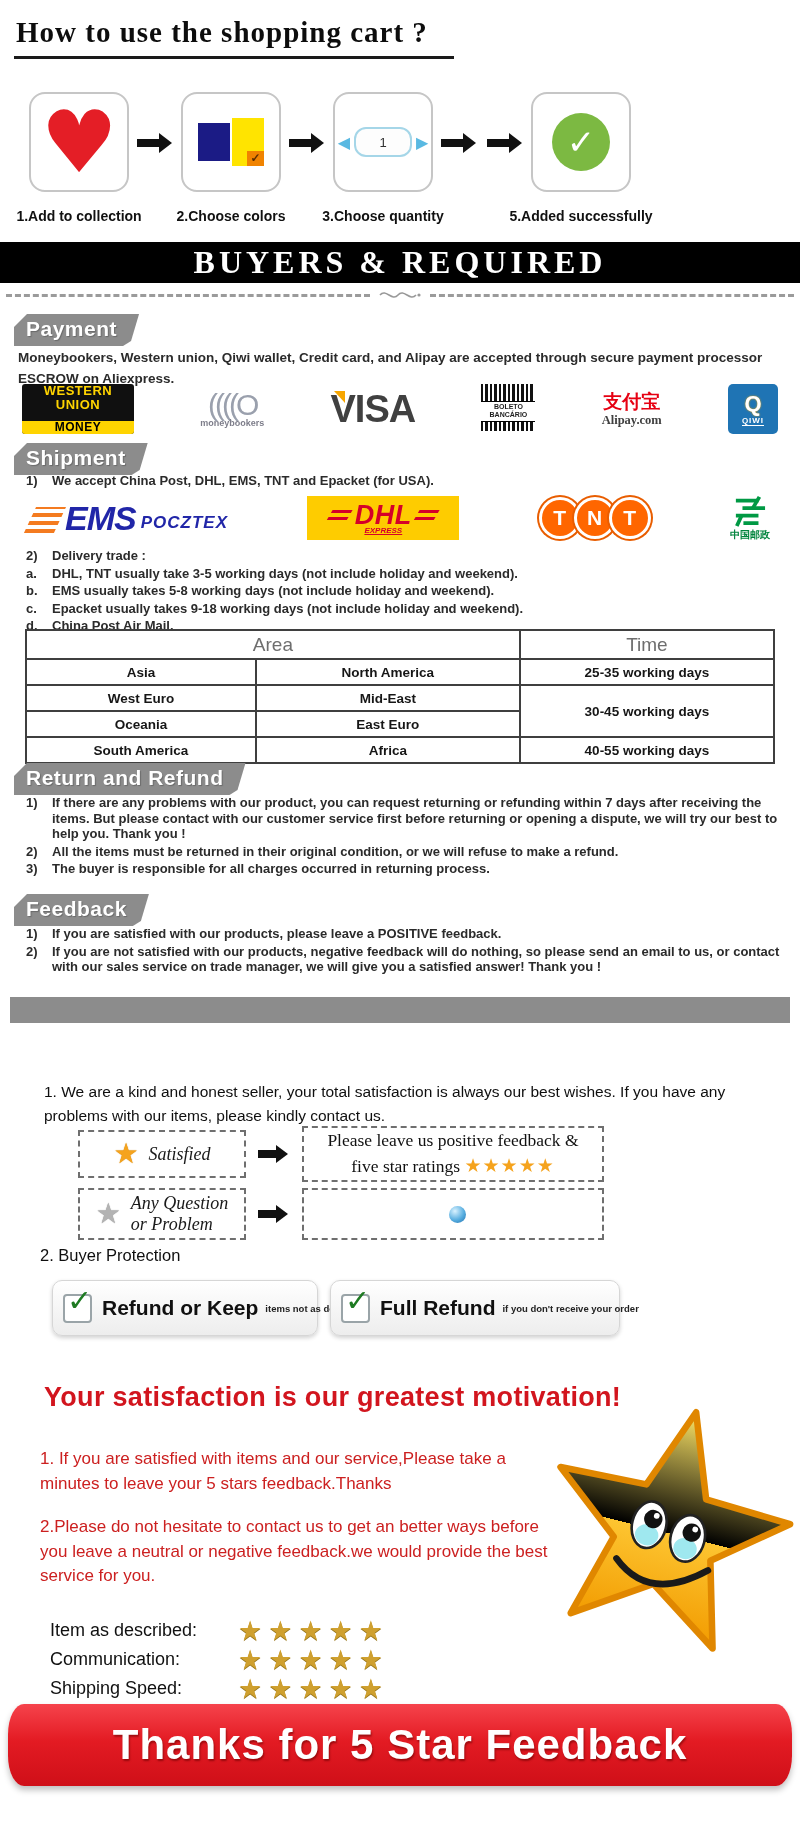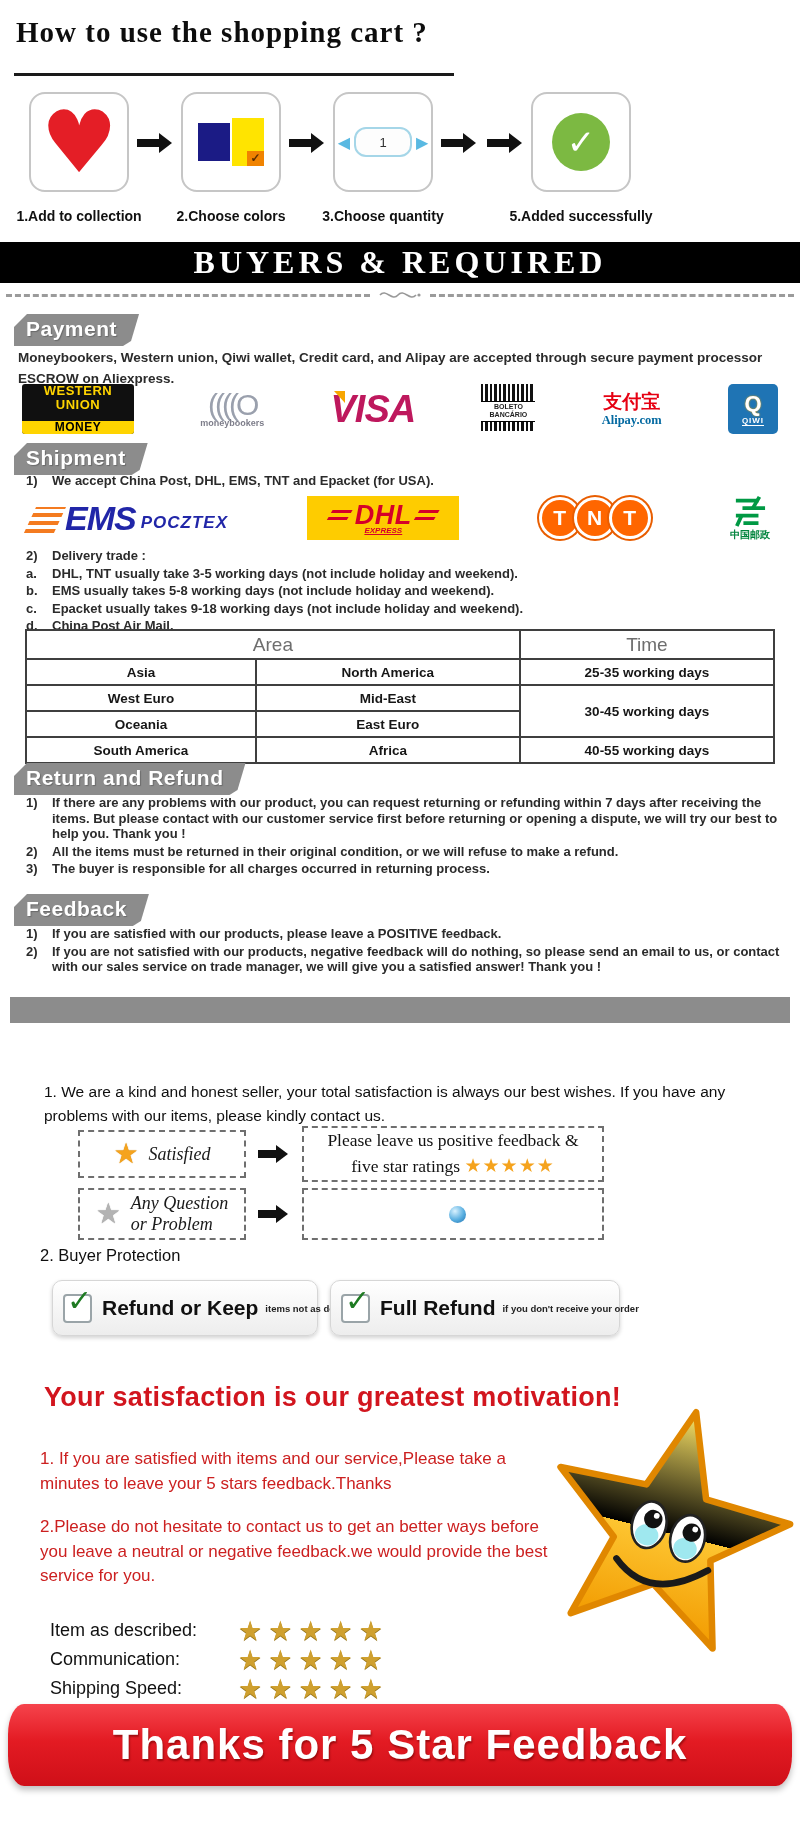--- a/index.html
+++ b/index.html
@@ -2,21 +2,21 @@
 <html><head>
 <meta charset="utf-8">
 <style>
   html,body{margin:0;padding:0;background:#fff;}
   .page{position:relative;width:800px;height:1823px;background:#fff;overflow:hidden;
         font-family:"Liberation Sans",sans-serif;color:#1d1d1d;}
 
   
   .title{position:absolute;top:16px;left:14px;margin:0;font-family:"Liberation Serif",serif;
          font-size:29px;font-weight:bold;color:#0d0d0d;letter-spacing:1px;
-         border-bottom:3px solid #1a1a1a;padding:0 26px 24px 2px;}
+         border-bottom:3px solid #1a1a1a;padding:0 26px 7px 2px;}
 
   
   .steps{position:absolute;top:92px;left:0;width:800px;}
   .steps-row{display:flex;align-items:flex-start;padding-left:26px;}
   .step{display:flex;flex-direction:column;align-items:center;width:106px;}
   .step-card{width:100px;height:100px;border:2px solid #c6c6c6;border-radius:16px;background:#fff;
              display:flex;align-items:center;justify-content:center;box-sizing:border-box;}
   .step-label{margin-top:16px;font-size:14px;font-weight:bold;color:#111;white-space:nowrap;}
   .step-arrow{flex:0 0 46px;position:relative;height:10px;margin-top:46px;}
   .step-arrow::before{content:'';position:absolute;left:5px;top:1px;width:22px;height:8px;background:#111;}
@@ -59,29 +59,29 @@
 
   
   .pay-logos{position:absolute;top:383px;left:0;width:800px;height:52px;display:flex;
              align-items:center;justify-content:space-between;padding:0 22px;box-sizing:border-box;}
   .wu{width:112px;height:50px;background:#101010;border-radius:3px;display:flex;flex-direction:column;overflow:hidden;}
   .wu-top{flex:1;color:#ffd400;font-weight:bold;font-size:13px;line-height:1.05;text-align:center;padding-top:0;letter-spacing:0.5px;}
   .wu-bottom{height:13px;background:#ffd400;color:#000;font-size:12px;font-weight:bold;text-align:center;line-height:13px;letter-spacing:0.5px;}
   .mb{display:flex;flex-direction:column;align-items:center;}
   .mb-mark{font-size:30px;letter-spacing:-3px;color:#9aa0ad;line-height:30px;}
   .mb-label{font-size:9px;color:#7d7d8a;margin-top:-2px;font-weight:bold;}
-  .visa{position:relative;font-style:italic;font-weight:bold;font-size:38px;color:#be185d;letter-spacing:-1px;line-height:40px;text-align:right;}
+  .visa{position:relative;font-weight:bold;font-size:38px;color:#404040;letter-spacing:-1px;line-height:40px;text-align:right;}
   .visa::before{content:'';position:absolute;left:3px;top:2px;border-left:11px solid transparent;border-top:12px solid #f7a600;}
   .boleto{width:54px;height:50px;display:flex;flex-direction:column;}
   .barcode{height:17px;background:repeating-linear-gradient(90deg,#111 0 2px,#fff 2px 4px,#111 4px 7px,#fff 7px 9px);}
   .barcode.small{height:9px;}
   .boleto-text{font-size:7px;font-weight:bold;text-align:center;line-height:1.2;border-top:1px solid #000;border-bottom:1px solid #000;padding:1px 0;}
   .alipay{display:flex;flex-direction:column;align-items:center;}
   .alipay-cjk{color:#e60012;font-size:19px;font-weight:bold;line-height:22px;}
-  .alipay-label{color:#0369a1;font-size:12.5px;font-weight:bold;font-family:"Liberation Serif",serif;}
+  .alipay-label{color:#404040;font-size:12.5px;font-weight:bold;font-family:"Liberation Serif",serif;}
   .qiwi{width:50px;height:50px;background:#1f74b4;border-radius:5px;display:flex;flex-direction:column;
         align-items:center;justify-content:center;}
   .qiwi-q{color:#fff;font-size:22px;font-weight:bold;line-height:22px;text-shadow:0 0 2px #f7a600;}
   .qiwi-label{color:#fff;font-size:8px;font-weight:bold;border-bottom:1px solid #fff;margin-top:1px;letter-spacing:1px;}
 
   
   .ship-logos{position:absolute;top:492px;left:0;width:800px;height:52px;display:flex;
               align-items:center;justify-content:space-between;padding:0 30px;box-sizing:border-box;text-align:center;}
   .ems{display:flex;align-items:flex-end;gap:5px;font-style:italic;font-weight:bold;}
   .ems-stripes{width:30px;height:26px;background:repeating-linear-gradient(0deg,#f47b20 0 4px,transparent 4px 8px);

